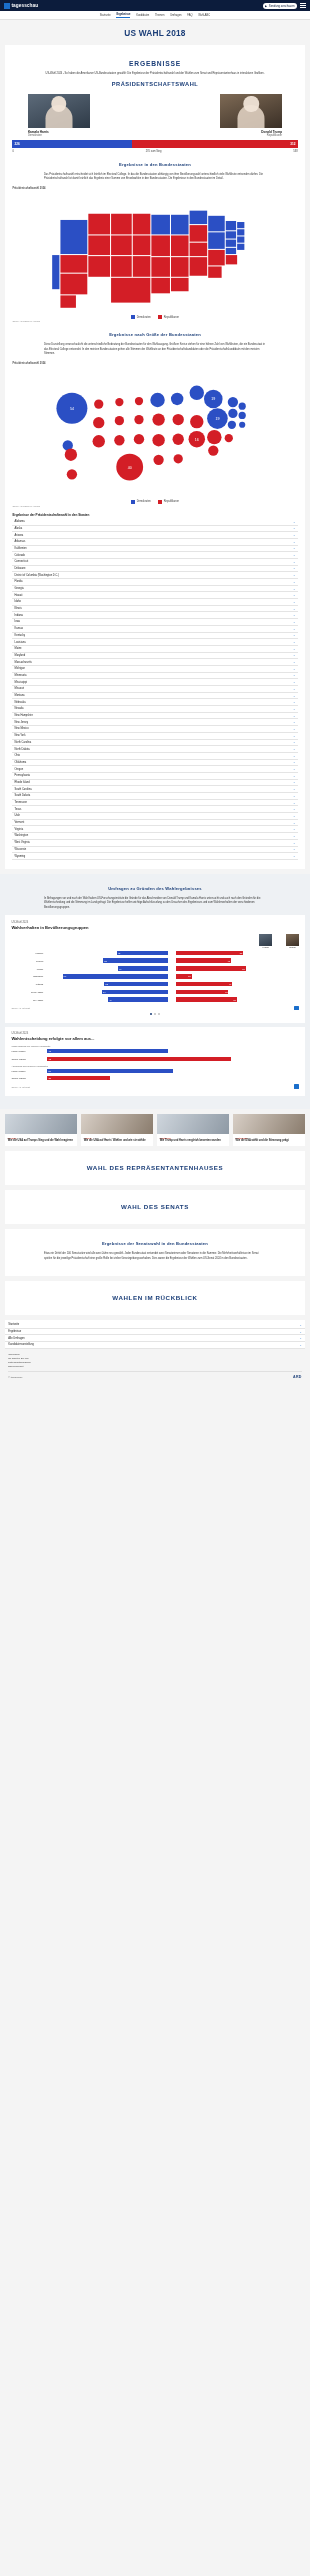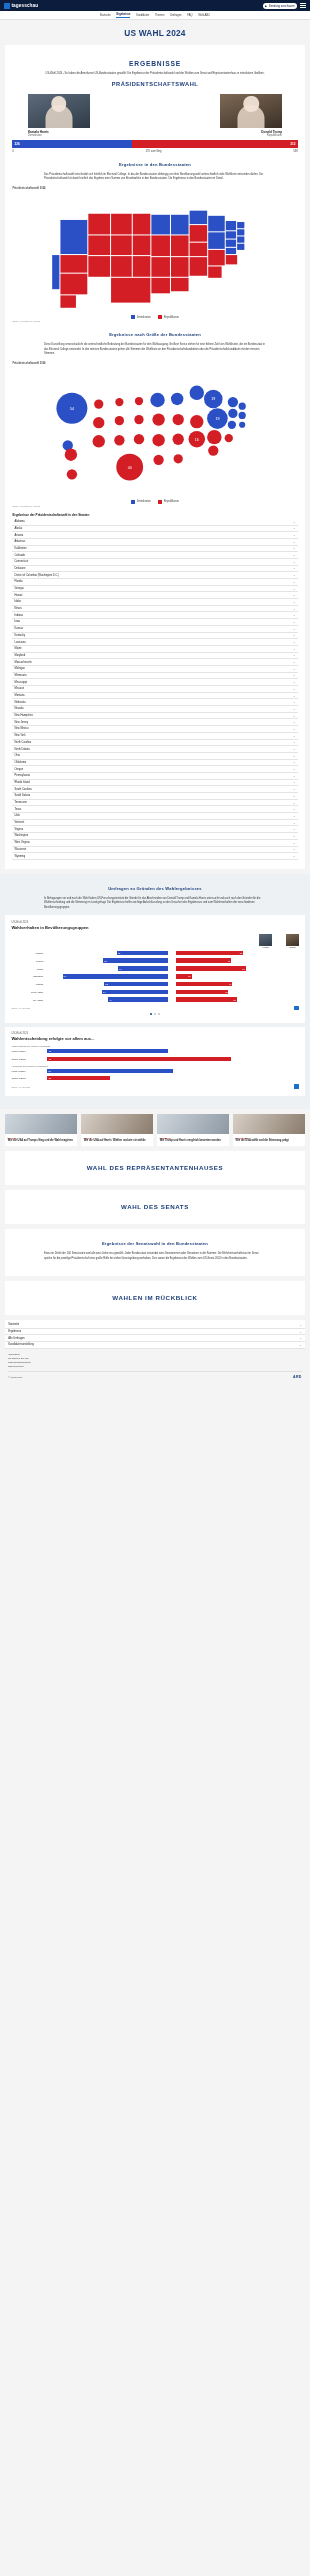--- a/index.html
+++ b/index.html
@@ -228,21 +228,21 @@
 <div class="nav">
   <a href="#">Startseite</a>
   <a href="#" class="active">Ergebnisse</a>
   <a href="#">Kandidaten</a>
   <a href="#">Themen</a>
   <a href="#">Umfragen</a>
   <a href="#">FAQ</a>
   <a href="#">Wahl-ABC</a>
 </div>
 
-<div class="page-title">US WAHL 2024</div>
+<div class="page-title">US WAHL 2018</div>
 
 <div class="card">
   <h2 class="section">ERGEBNISSE</h2>
   <p class="lead center">US-Wahl 2024 - So haben die Amerikaner US-Bundesstaaten gewählt: Die Ergebnisse der Präsidentschaftswahl und der Wahlen zum Senat und Repräsentantenhaus in interaktiven Grafiken.</p>
 
   <h3 class="sub">PRÄSIDENTSCHAFTSWAHL</h3>
 
   <div class="cands">
     <div class="cand harris">
       <div class="photo"></div>

